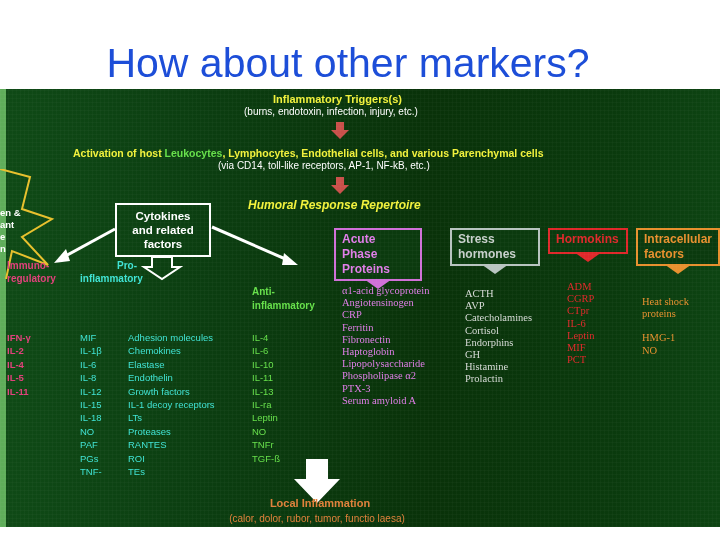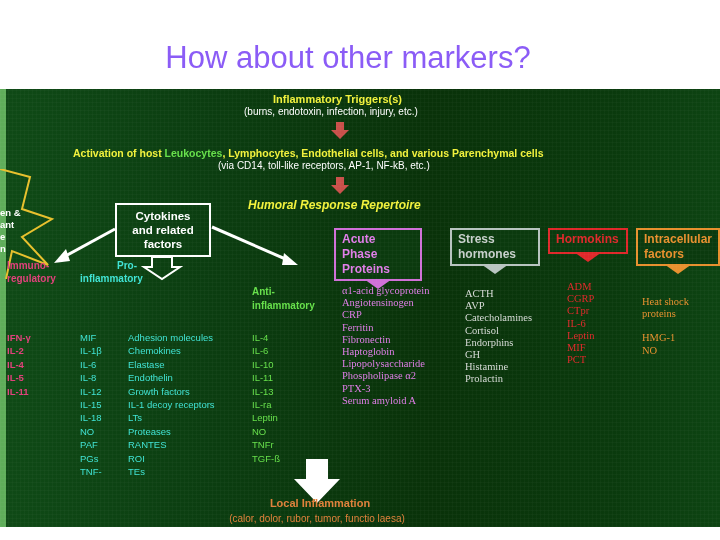--- a/index.html
+++ b/index.html
@@ -1,18 +1,18 @@
 <!DOCTYPE html>
 <html><head>
 <meta charset="utf-8">
 <style>
   * { margin:0; padding:0; box-sizing:border-box; }
   html, body { width:720px; height:540px; background:#ffffff; overflow:hidden; }
   body { position:relative; font-family:"Liberation Sans", sans-serif; }
-  .title { position:absolute; left:0; top:40px; width:696px; text-align:center; font-size:31px; color:#8b5cf6; letter-spacing:0px; }
+  .title { position:absolute; left:0; top:40px; width:696px; text-align:center; font-size:41px; color:#1d4ed8; letter-spacing:0px; }
   .panel { position:absolute; left:0; top:89px; width:720px; height:438px;
     background: linear-gradient(90deg, #0f4a16 0%, #0b3d10 30%, #093209 60%, #0a3a0d 85%, #0d4412 100%); overflow:hidden; }
   .panel::after { content:""; position:absolute; inset:0;
     background-image: repeating-linear-gradient(0deg, rgba(255,255,255,0.025) 0 1px, transparent 1px 4px),
                       repeating-linear-gradient(90deg, rgba(255,255,255,0.025) 0 1px, transparent 1px 4px);
     pointer-events:none; }
   .leftstrip { position:absolute; left:0; top:0; width:6px; height:100%; background:#5fae5a; }
   .abs { position:absolute; white-space:nowrap; }
   .yl { color:#f2f23c; font-weight:bold; }
   .gr { color:#66e04a; font-weight:bold; }

